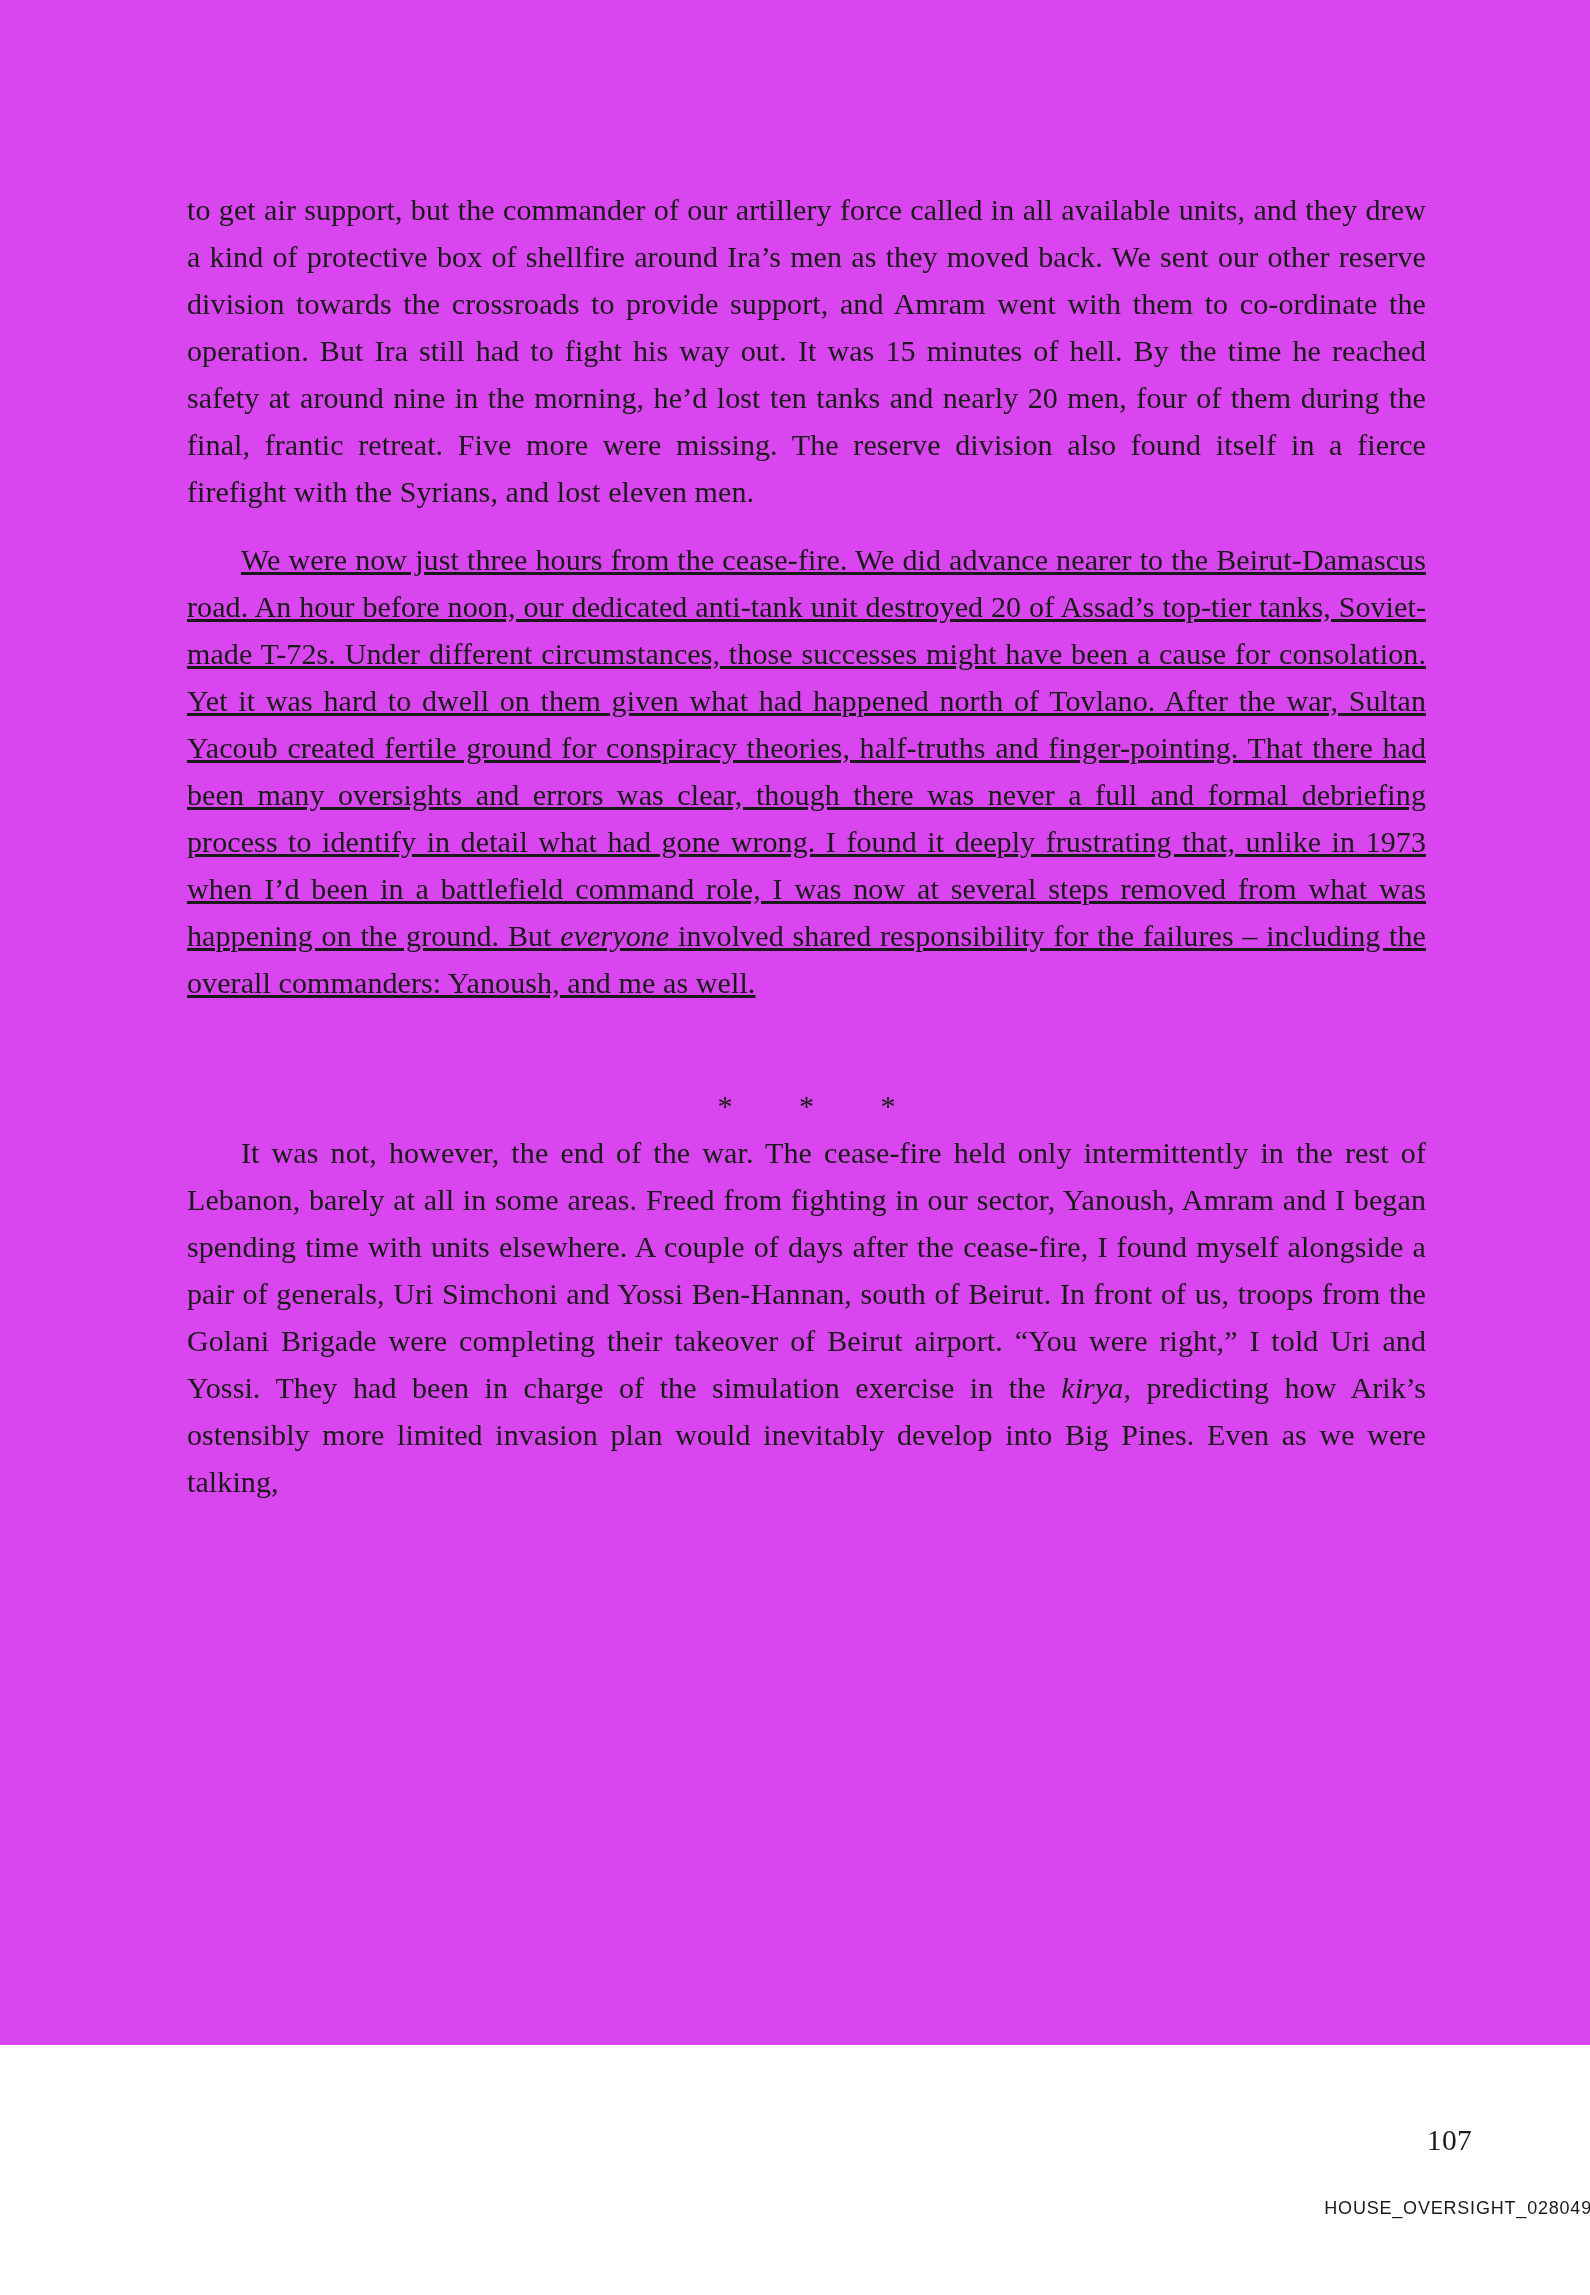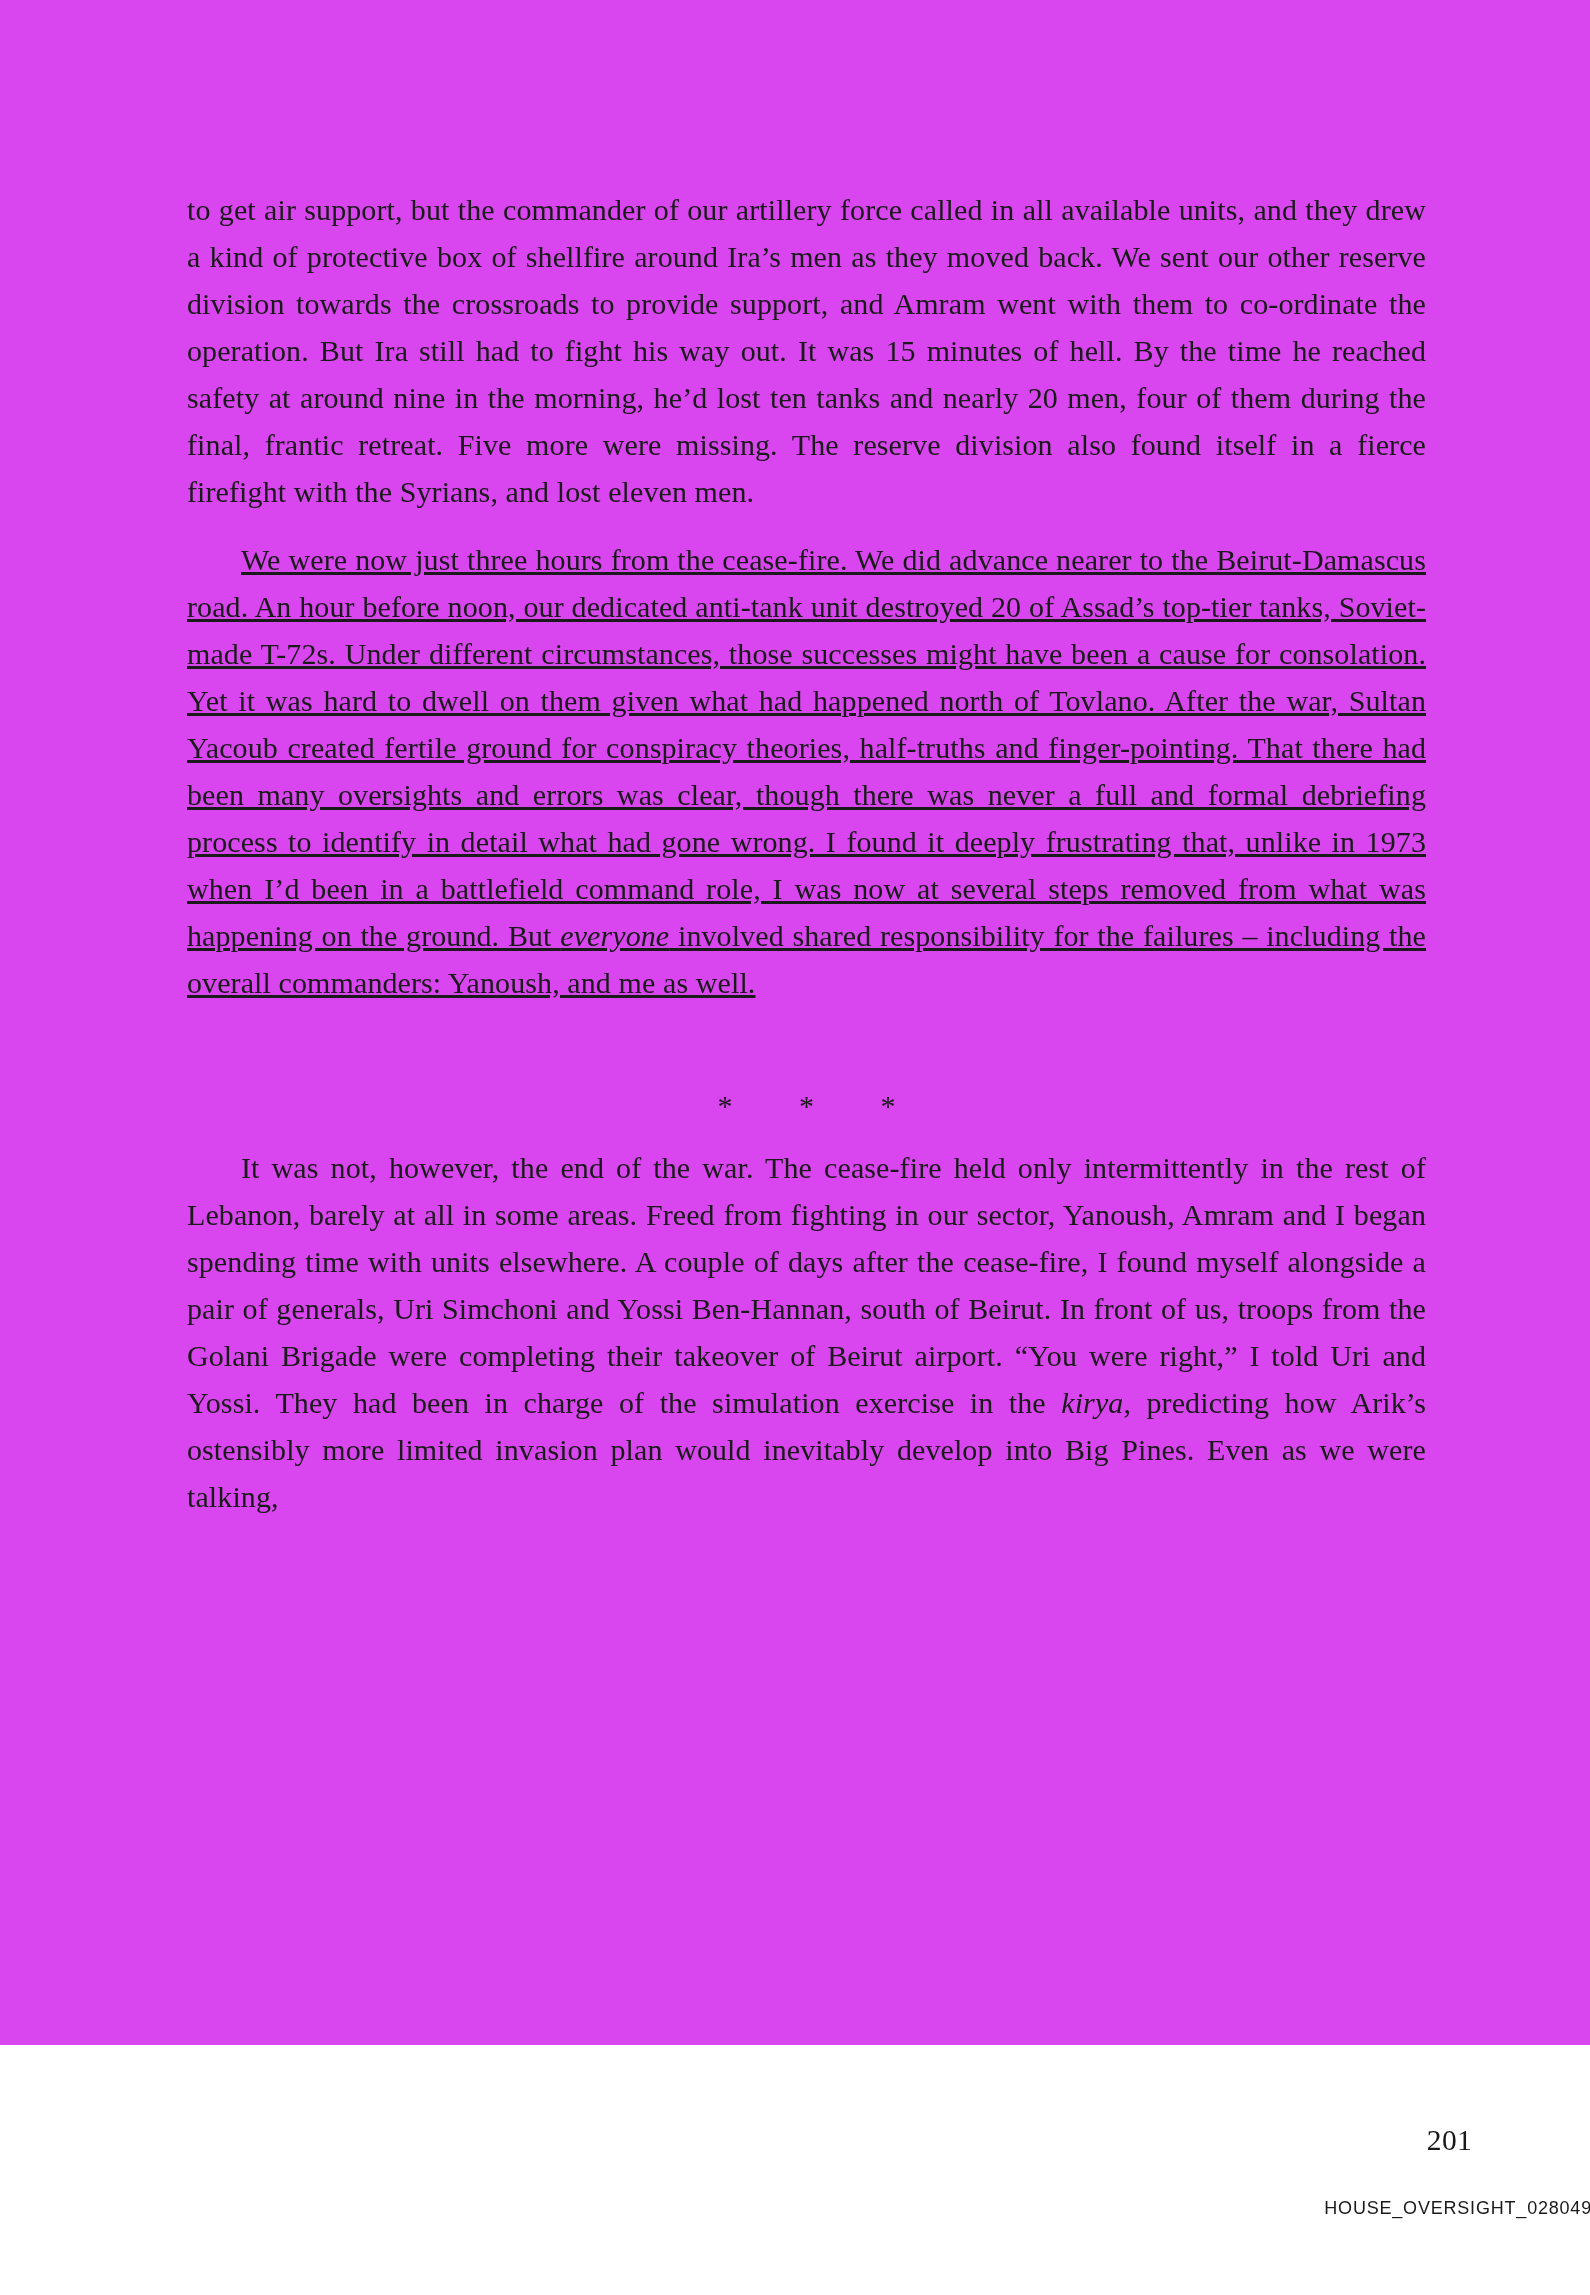--- a/index.html
+++ b/index.html
@@ -33,21 +33,20 @@
   p.body-par {
     margin: 0 0 0 0;
     font-size: 30px;
     line-height: 47px;
     text-align: justify;
     text-justify: inter-word;
     letter-spacing: 0.1px;
   }
   p.indented {
     text-indent: 54px;
-    margin-top: 15px;
   }
   p.spaced {
     margin-top: 20.5px;
     text-decoration: underline;
   }
   .last-line-left {
     text-align: left;
   }
   .divider {
     margin-top: 76px;
@@ -94,17 +93,17 @@
 
     <p class="body-par indented spaced"><span>We were now just three hours from the cease-fire. We did advance nearer to the Beirut-Damascus road. An hour before noon, our dedicated anti-tank unit destroyed 20 of Assad’s top-tier tanks, Soviet-made T-72s. Under different circumstances, those successes might have been a cause for consolation. Yet it was hard to dwell on them given what had happened north of Tovlano. After the war, Sultan Yacoub  created fertile ground for conspiracy theories, half-truths and finger-pointing. That there had been many oversights and errors was clear, though there was never a full and formal debriefing process to identify in detail what had gone wrong. I found it deeply frustrating that, unlike in 1973 when I’d been in a battlefield command role, I was now at several steps removed from what was happening on the ground. But </span><em>everyone</em><span> involved shared responsibility for the failures – including the overall commanders: Yanoush, and me as well.</span></p>
 
 
     <div class="divider">*  *  *</div>
 
     <p class="body-par indented after-divider"><span>It was not, however, the end of the war. The cease-fire held only intermittently in the rest of Lebanon, barely at all in some areas. Freed from fighting in our sector, Yanoush, Amram and I began spending time with units elsewhere. A couple of days after the cease-fire, I found myself alongside a pair of generals, Uri Simchoni and Yossi Ben-Hannan, south of Beirut. In front of us, troops from the Golani Brigade were completing their takeover of Beirut airport. “You were right,” I told Uri and Yossi. They had been in charge of the simulation exercise in the </span><em>kirya</em><span>, predicting how Arik’s ostensibly more limited invasion plan would inevitably develop into Big Pines. Even as we were talking,</span></p>
 
   </div>
 
-  <div class="page-number">201</div>
+  <div class="page-number">107</div>
   <div class="stamp">HOUSE_OVERSIGHT_028049</div>
 
 </div>
 
 
 </body></html>

